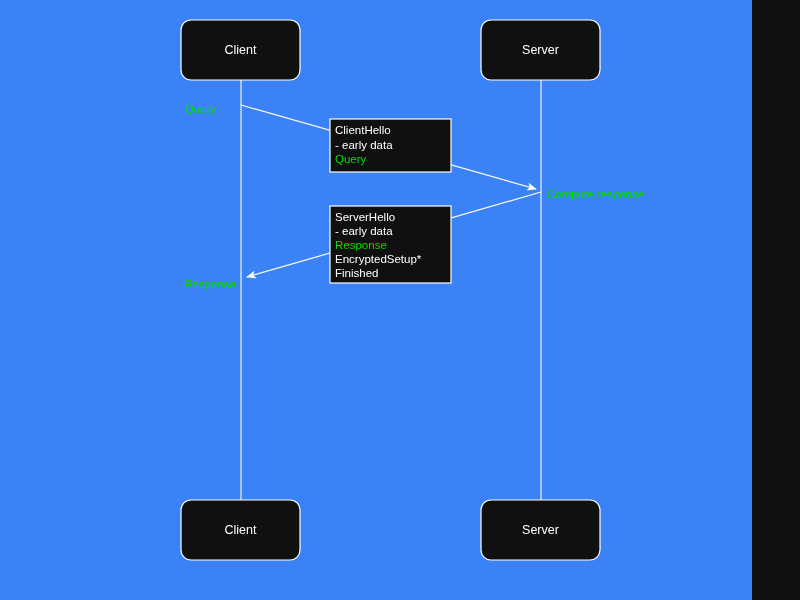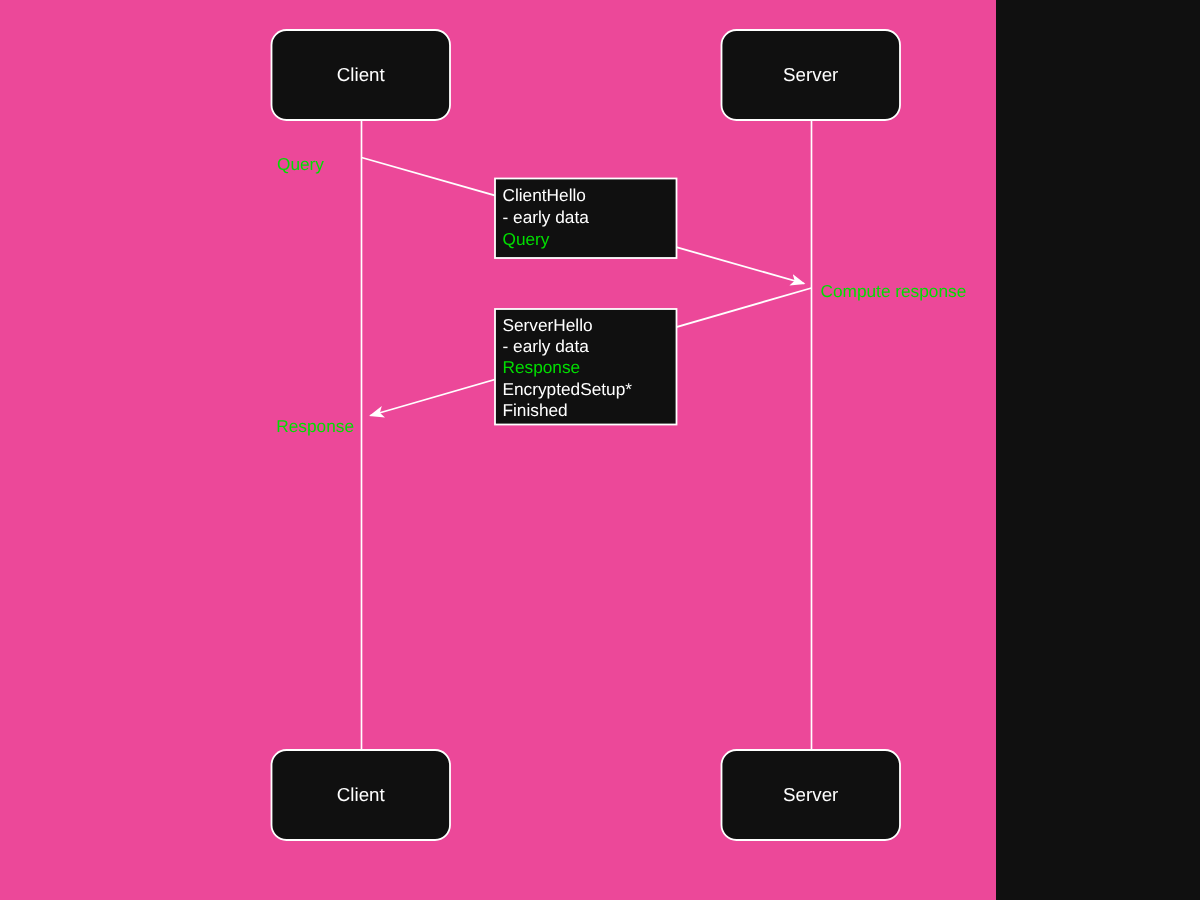--- a/index.html
+++ b/index.html
@@ -3,23 +3,23 @@
 <meta charset="utf-8">
 <title>TLS 1.3 Early Data Sequence Diagram</title>
 <style>
   html, body {
     margin: 0;
     padding: 0;
     background: #101010;
   }
   #canvas {
     position: relative;
-    width: 664px;
+    width: 752px;
     height: 600px;
-    background: #ec4899;
+    background: #3b82f6;
     overflow: hidden;
     font-family: "Liberation Sans", sans-serif;
   }
   svg.diagram {
     position: absolute;
     top: 0;
     left: 0;
     width: 800px;
     height: 600px;
     display: block;

